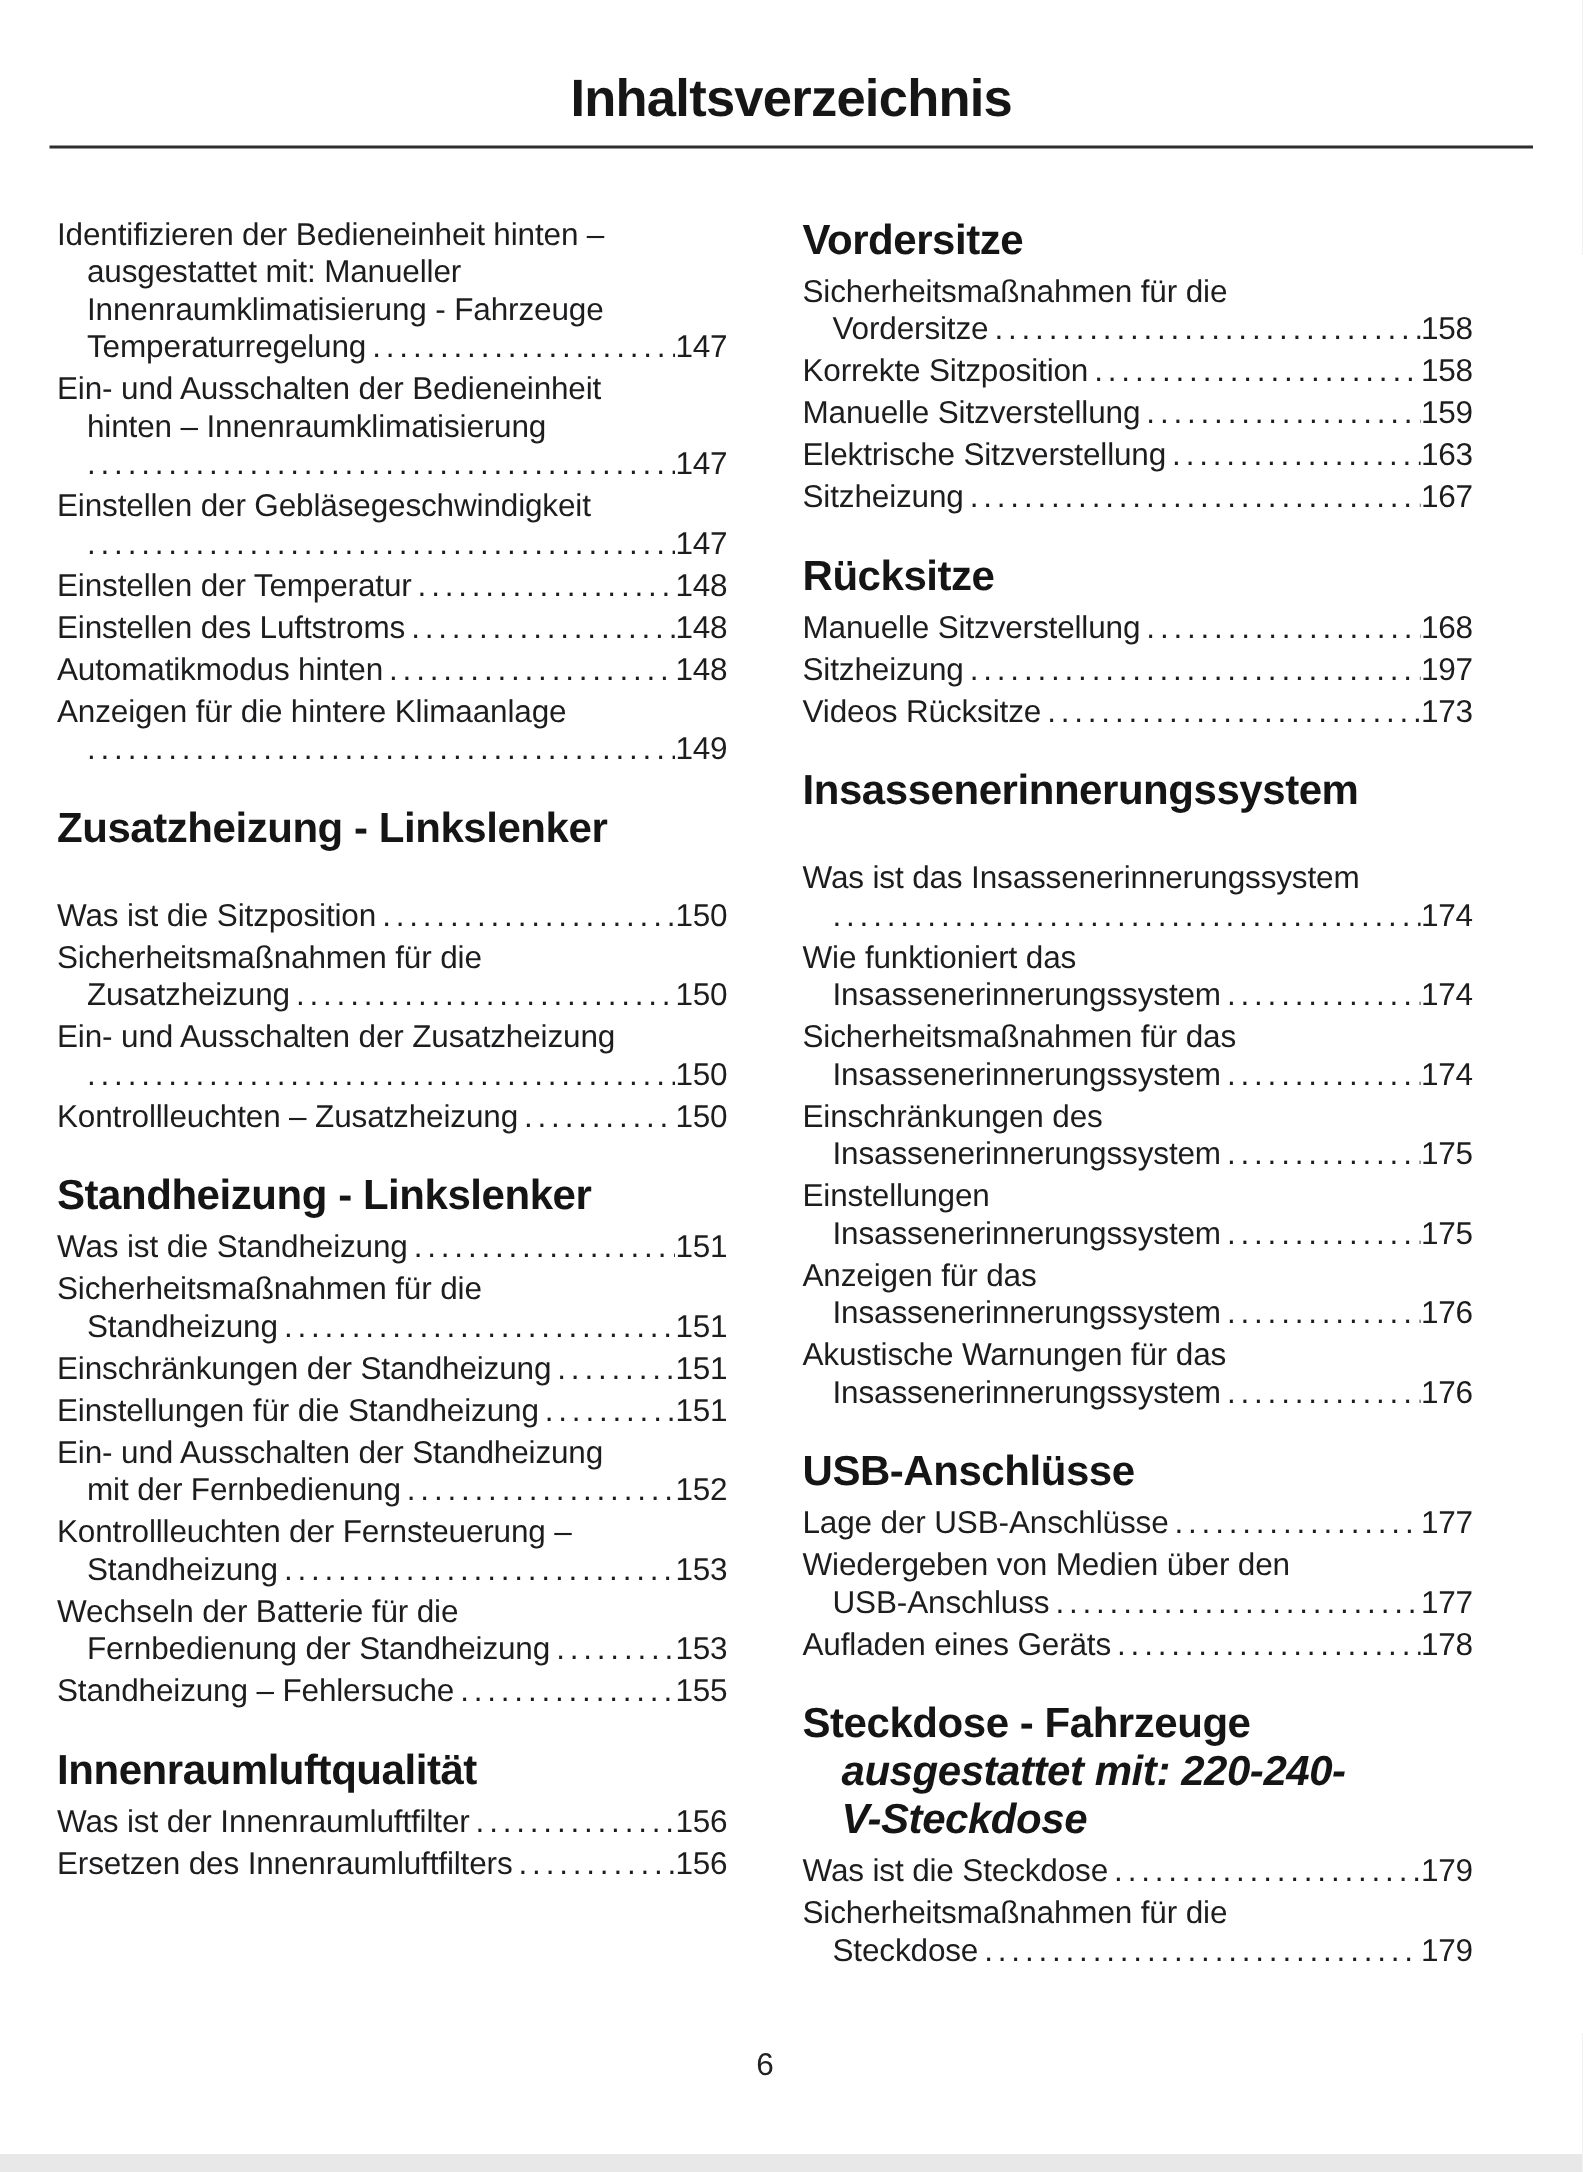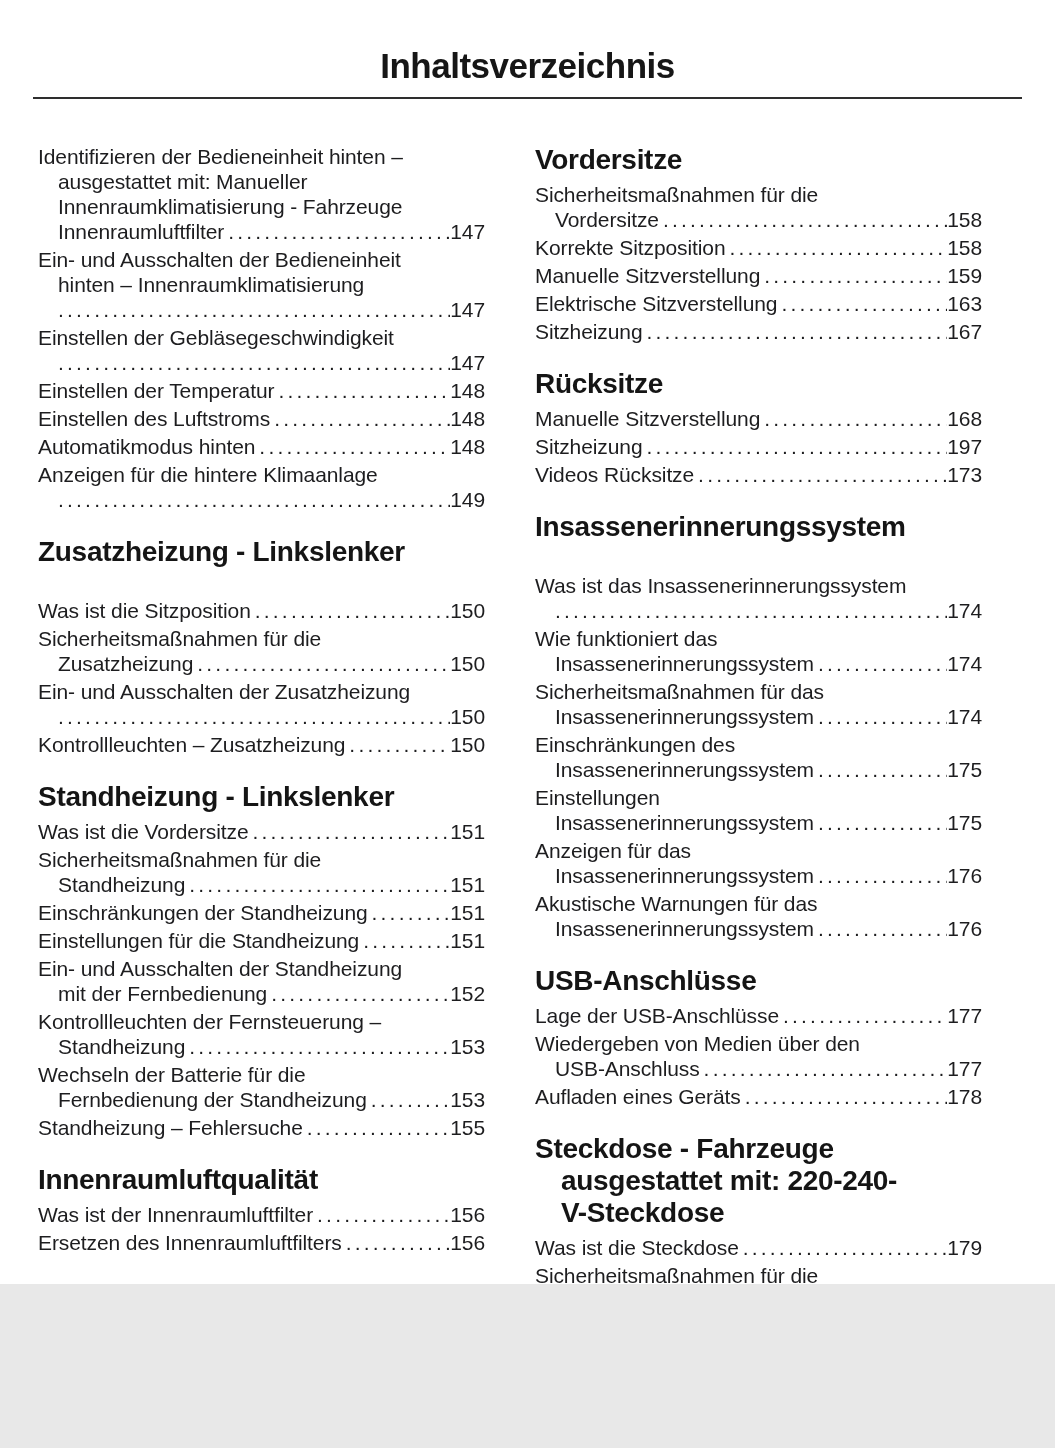--- a/index.html
+++ b/index.html
@@ -1,18 +1,18 @@
 <!DOCTYPE html>
 <html><head>
 <meta charset="utf-8">
 <style>
   html,body { margin:0; padding:0; background:#e8e8e8; }
   .page {
     position:relative;
-    width:1055px; height:1284px;
+    width:1055px; height:1436px;
     margin:0 auto;
     background:#ffffff;
     font-family:"Liberation Sans","DejaVu Sans",sans-serif;
     color:#1d1d1f;
     overflow:hidden;
   }
   .doc-title {
     margin:46px 0 0 0;
     text-align:center;
     font-size:35px;
@@ -37,21 +37,21 @@
   .heading {
     margin:0 0 6px 0;
     font-size:28px;
     line-height:32px;
     font-weight:bold;
     letter-spacing:-0.3px;
     color:#151515;
   }
   .heading.gap-after { margin-bottom:30px; }
   .h-line { white-space:nowrap; }
-  .h-line.indent { padding-left:26px; }
+  .h-line.indent { padding-left:26px;font-style:italic; }
   .entry { margin-bottom:3px; font-size:21px; line-height:25px; letter-spacing:-0.1px; }
   .line { white-space:nowrap; }
   .line.indent { padding-left:20px; }
   .lastline { display:flex; }
   .lastline.indent { padding-left:20px; }
   .txt { white-space:pre; padding-right:4px; flex:0 0 auto; }
   .leader {
     flex:1 1 auto;
     min-width:0;
     overflow:hidden;
@@ -79,21 +79,21 @@
   <h1 class="doc-title">Inhaltsverzeichnis</h1>
   <hr class="rule" style="border-top-color: rgb(46, 46, 46);">
   <div class="columns">
     <div class="col">
         <div class="section">
           <div class="entry">
             <div class="line">Identifizieren der Bedieneinheit hinten –</div>
             <div class="line indent">ausgestattet mit: Manueller</div>
             <div class="line indent">Innenraumklimatisierung - Fahrzeuge</div>
             <div class="lastline indent">
-              <span class="txt">Innenraumluftfilter</span>
+              <span class="txt">Temperaturregelung</span>
               <span class="leader"></span>
               <span class="num">147</span>
             </div>
           </div>
           <div class="entry">
             <div class="line">Ein- und Ausschalten der Bedieneinheit</div>
             <div class="line indent">hinten – Innenraumklimatisierung</div>
             <div class="lastline indent">
               <span class="leader"></span>
               <span class="num">147</span>
@@ -168,21 +168,21 @@
               <span class="num">150</span>
             </div>
           </div>
         </div>
         <div class="section">
           <h2 class="heading">
             <div class="h-line">Standheizung - Linkslenker</div>
           </h2>
           <div class="entry">
             <div class="lastline">
-              <span class="txt">Was ist die Vordersitze</span>
+              <span class="txt">Was ist die Standheizung</span>
               <span class="leader"></span>
               <span class="num">151</span>
             </div>
           </div>
           <div class="entry">
             <div class="line">Sicherheitsmaßnahmen für die</div>
             <div class="lastline indent">
               <span class="txt">Standheizung</span>
               <span class="leader"></span>
               <span class="num">151</span>

